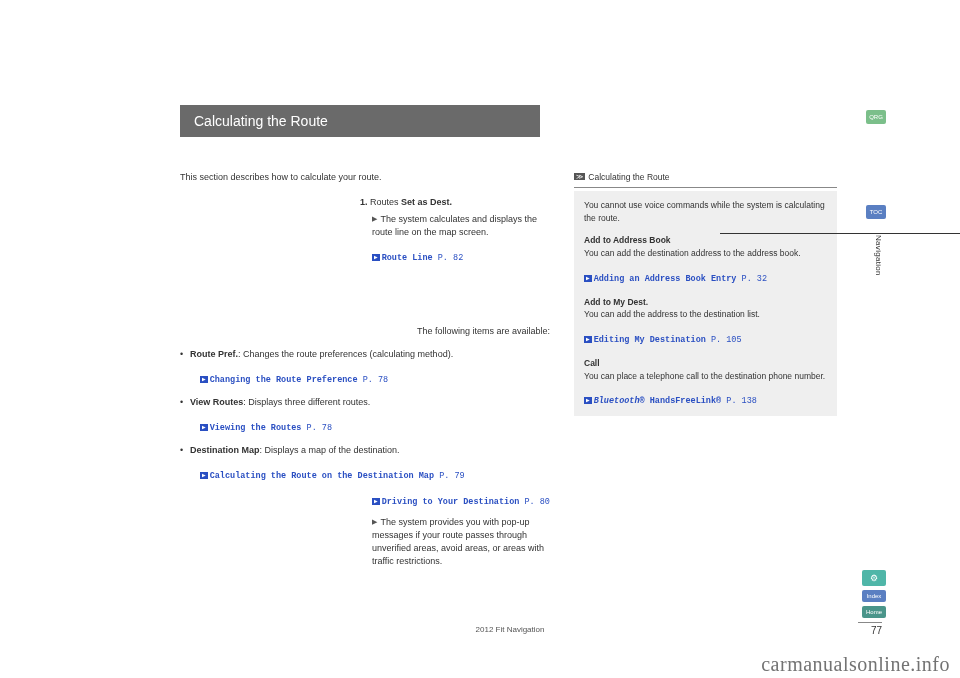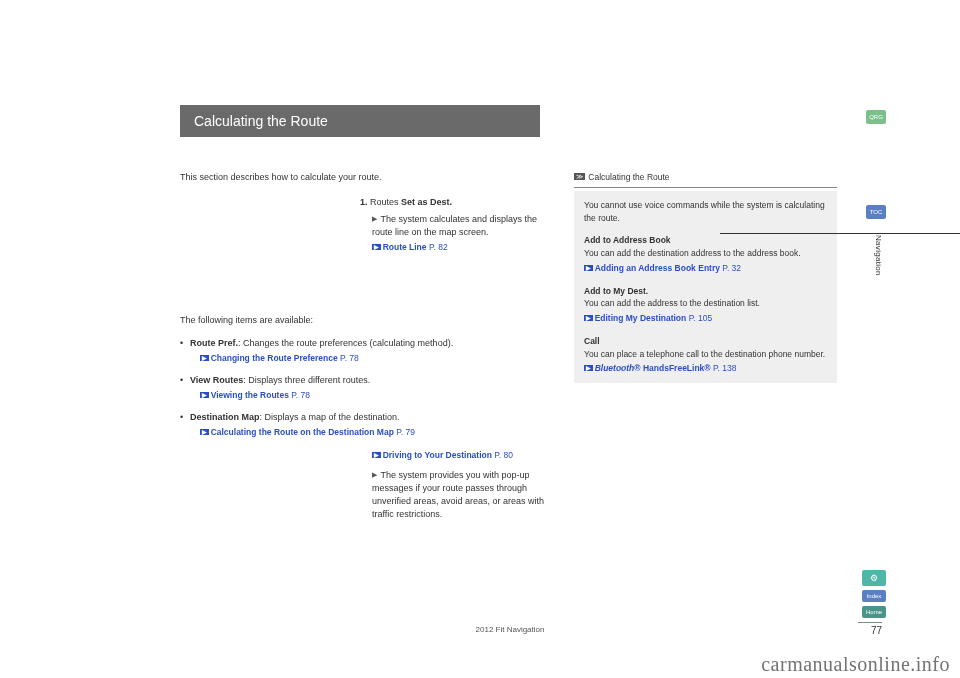--- a/index.html
+++ b/index.html
@@ -60,34 +60,35 @@
       font-size: 7px;
       color: #555;
       margin-right: 3px;
       position: relative;
       top: -1px;
     }
     .link-line {
       color: #2a4fc2;
       font-weight: bold;
       font-size: 8.5px;
-      margin-top: 2px;
+      margin-top: 13px;
+      font-family: Liberation Mono, monospace;
     }
     .link-line .ref-icon::before {
       content: "▶";
       background: #2a4fc2;
       color: #fff;
       font-size: 6px;
       padding: 0 2px;
       margin-right: 2px;
       position: relative;
       top: -1px;
     }
     .link-page { font-weight: normal; }
-    .avail { margin-top: 60px; margin-bottom: 10px; }
+    .avail { margin-top: 60px; margin-bottom: 10px; text-align: right; }
     .bullet {
       margin-bottom: 10px;
       padding-left: 10px;
       position: relative;
     }
     .bullet::before {
       content: "•";
       position: absolute;
       left: 0;
       top: 0;

